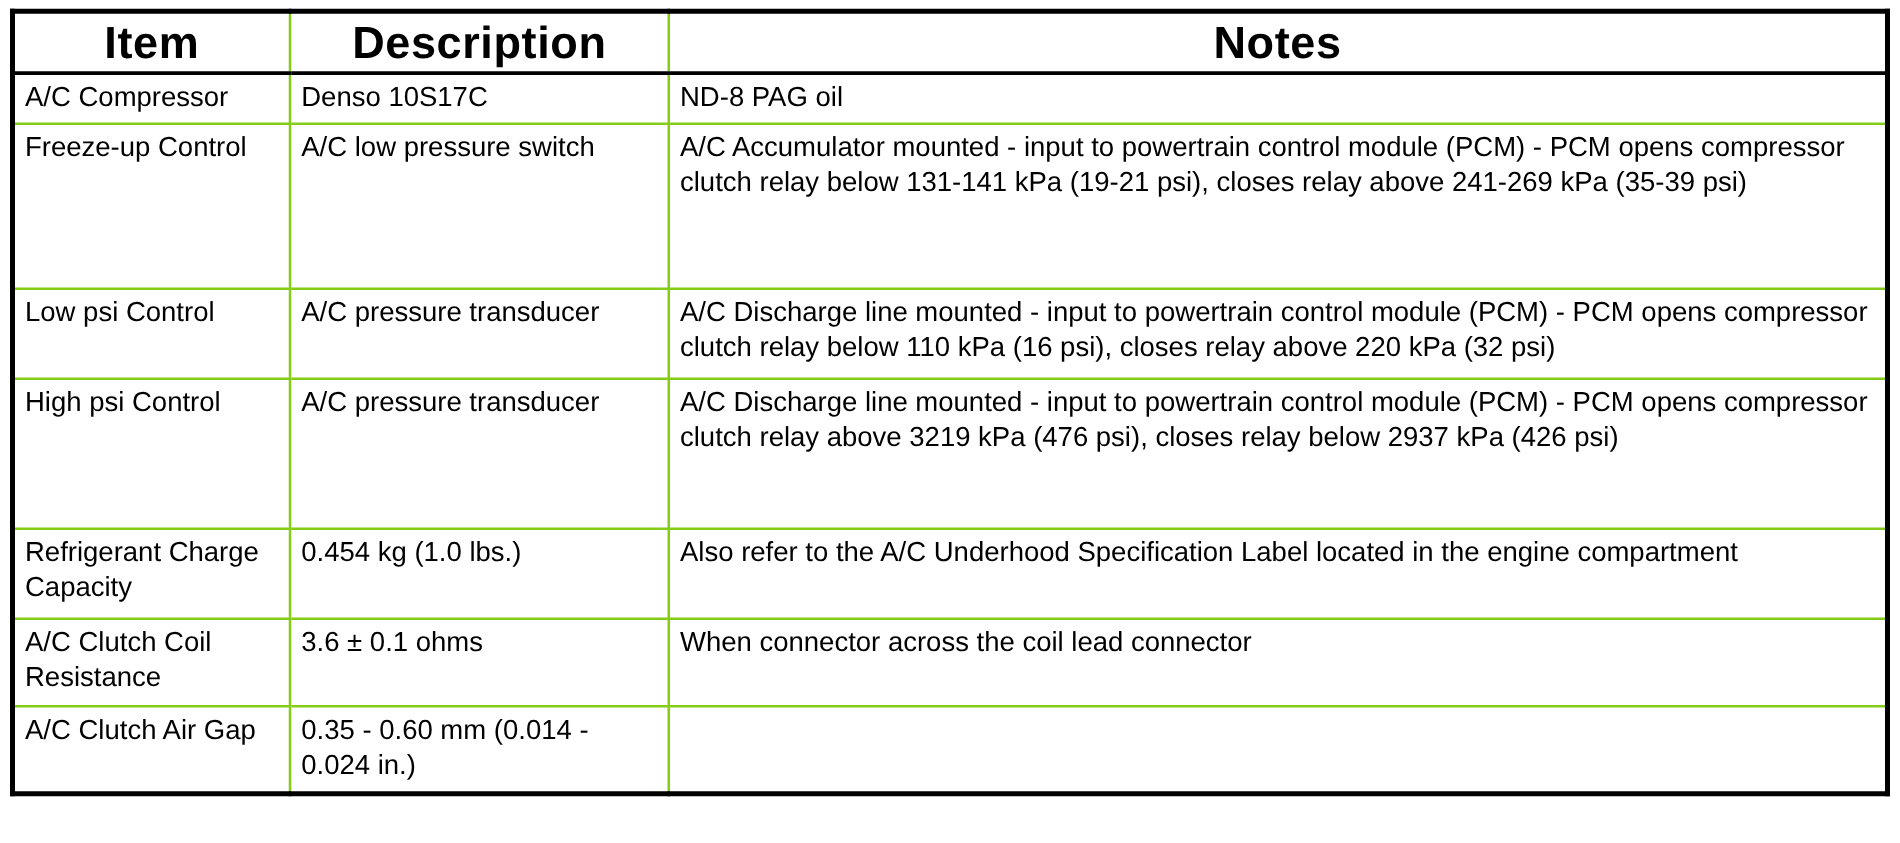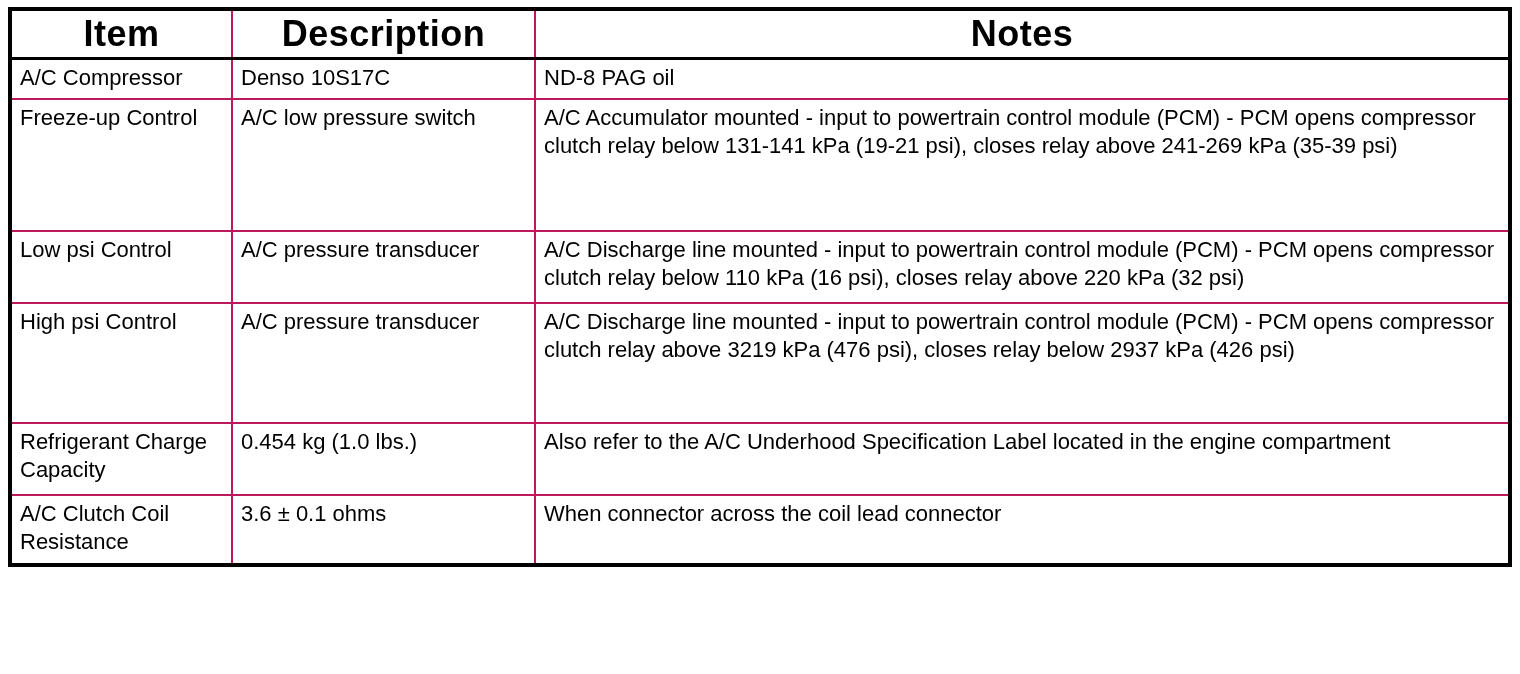--- a/index.html
+++ b/index.html
@@ -21,21 +21,21 @@
     width: 1504px;
     background: #ffffff;
     border: 4px solid #000000;
   }
   table.spec-table col.col-item        { width: 222px; }
   table.spec-table col.col-description { width: 303px; }
   table.spec-table col.col-notes       { width: 975px; }
 
   table.spec-table th,
   table.spec-table td {
-    border: 2px solid #be185d;
+    border: 2px solid #84cc16;
     color: #000000;
     box-sizing: border-box;
     overflow: hidden;
   }
   table.spec-table thead th {
     font-size: 36px;
     font-weight: bold;
     text-align: center;
     vertical-align: middle;
     padding: 2px 4px;
@@ -101,15 +101,20 @@
       <tr class="row-4">
         <td>Refrigerant Charge Capacity</td>
         <td>0.454 kg (1.0 lbs.)</td>
         <td>Also refer to the A/C Underhood Specification Label located in the engine compartment</td>
       </tr>
       <tr class="row-6">
         <td>A/C Clutch Coil Resistance</td>
         <td>3.6 ± 0.1 ohms</td>
         <td>When connector across the coil lead connector</td>
       </tr>
+      <tr class="row-7">
+        <td>A/C Clutch Air Gap</td>
+        <td>0.35 - 0.60 mm (0.014 - 0.024 in.)</td>
+        <td></td>
+      </tr>
     </tbody>
   </table>
 </div>
 
 </body></html>

